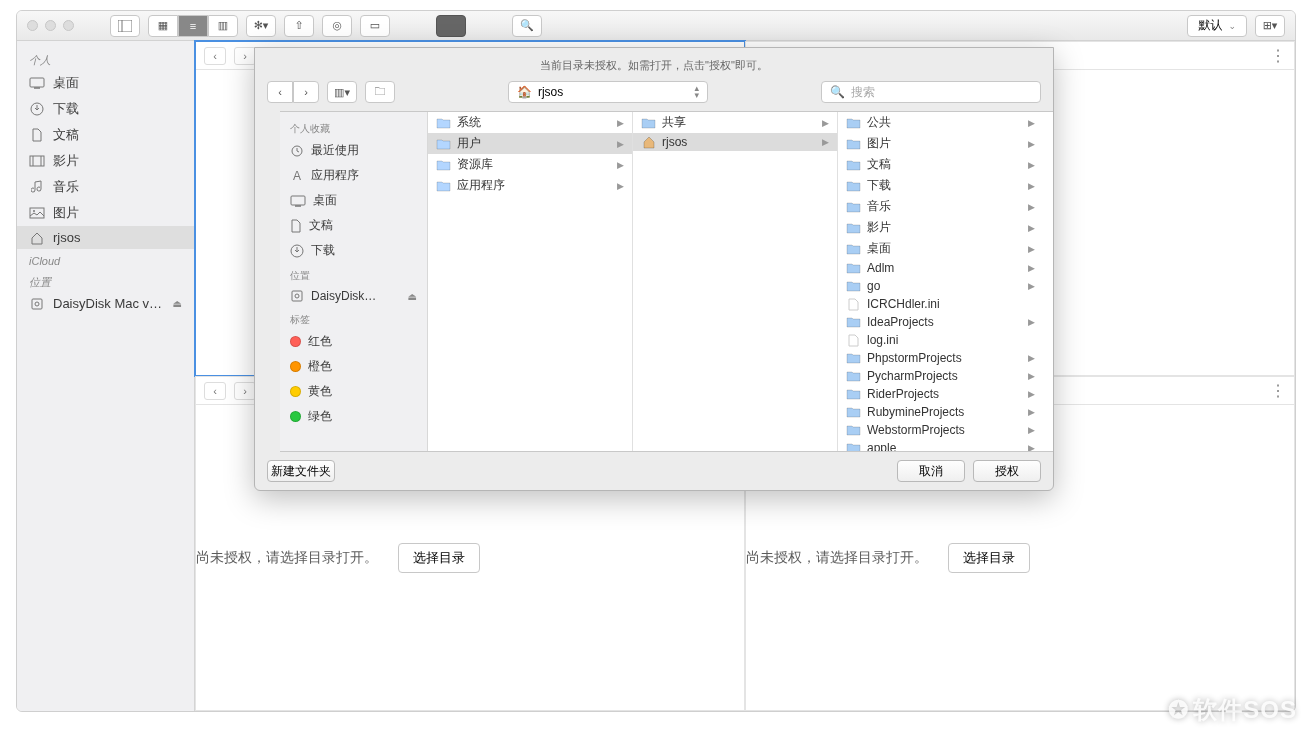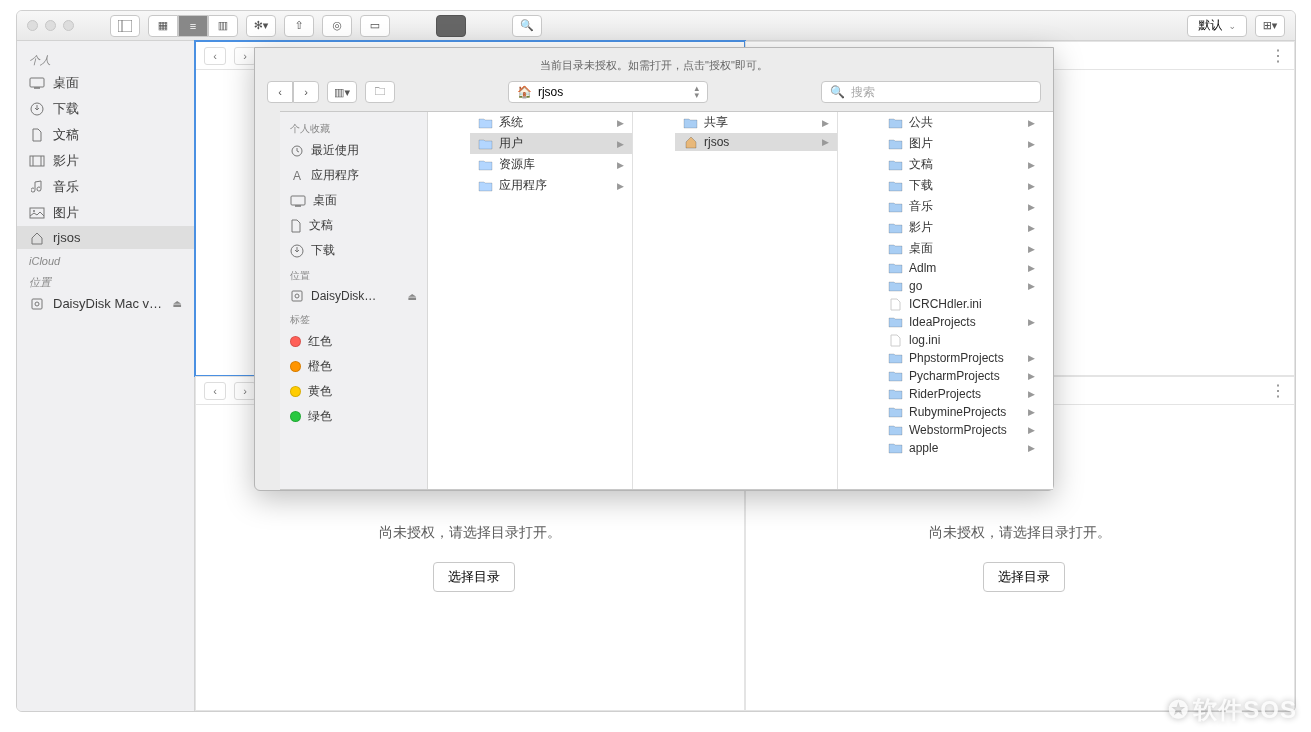--- a/index.html
+++ b/index.html
@@ -26,42 +26,42 @@
 .sb-item .ic { width: 16px; height: 14px; display: flex; align-items: center; justify-content: center; color: #6a6a6a; }
 .sb-item.selected { background: #dedede; }
 .sb-item .eject { margin-left: auto; color: #888; font-size: 10px; }
 
 .main-content { flex: 1; background: #fff; display: flex; flex-direction: column; }
 .panes-row { flex: 1; display: flex; flex-wrap: wrap; }
 .pane { width: 50%; height: 50%; border: 1px solid #e4e4e4; display: flex; flex-direction: column; }
 .pane-bar { height: 28px; border-bottom: 1px solid #e4e4e4; display: flex; align-items: center; padding: 0 8px; gap: 8px; }
 .nav-arrow { width: 22px; height: 18px; border: 1px solid #ddd; border-radius: 3px; display: flex; align-items: center; justify-content: center; font-size: 11px; color: #777; }
 .pane-more { margin-left: auto; color: #888; font-size: 16px; }
-.pane-body { flex: 1; display: flex; flex-direction: column; align-items: center; justify-content: center; gap: 20px; color: #5b5b5b; font-size: 14px; }
-.choose-btn { padding: 5px 14px; background: #fff; border: 1px solid #c8c8c8; border-radius: 4px; font-size: 13px; margin-left: 8px; }
+.pane-body { flex: 1; display: flex; flex-direction: row; align-items: center; justify-content: flex-start; gap: 20px; color: #5b5b5b; font-size: 14px; }
+.choose-btn { padding: 5px 14px; background: #fff; border: 1px solid #c8c8c8; border-radius: 4px; font-size: 13px; }
 .pane.active { outline: 2px solid #4a90e2; outline-offset: -1px; }
 
 
 .dialog { position: absolute; left: 254px; top: 47px; width: 800px; height: 444px; background: #ececec; border: 1px solid #b5b5b5; border-radius: 0 0 6px 6px; box-shadow: 0 8px 30px rgba(0,0,0,.25); display: flex; flex-direction: column; }
 .dlg-title { text-align: center; font-size: 11px; color: #666; padding: 10px 0 8px; }
 .dlg-toolbar { display: flex; align-items: center; padding: 0 12px 8px; gap: 8px; }
 .dlg-nav { display: flex; }
 .dlg-nav .tb-btn { width: 26px; height: 22px; }
 .dlg-path { flex: 0 0 200px; margin: 0 auto; height: 22px; background: #fff; border: 1px solid #c8c8c8; border-radius: 4px; display: flex; align-items: center; padding: 0 8px; font-size: 12px; gap: 6px; }
 .dlg-path .updn { margin-left: auto; color: #888; font-size: 9px; line-height: 7px; }
 .dlg-search { width: 220px; height: 22px; background: #fff; border: 1px solid #c8c8c8; border-radius: 4px; display: flex; align-items: center; padding: 0 8px; gap: 6px; color: #aaa; font-size: 12px; }
 
 .dlg-body { flex: 1; display: flex; border-top: 1px solid #c8c8c8; border-bottom: 1px solid #c8c8c8; background: #fff; overflow: hidden; margin-left: 25px; }
 .dlg-sidebar { width: 148px; background: #f0f0f2; border-right: 1px solid #d8d8d8; overflow-y: auto; font-size: 12px; padding-top: 4px; }
 .dsb-header { font-size: 10px; color: #888; padding: 6px 10px 2px; }
 .dsb-item { display: flex; align-items: center; gap: 7px; padding: 4px 10px; color: #3a3a3a; }
 .tag-dot { width: 11px; height: 11px; border-radius: 50%; border: 1px solid rgba(0,0,0,.15); }
 
 .columns { flex: 1; display: flex; overflow: hidden; }
-.col { width: 205px; border-right: 1px solid #e0e0e0; overflow-y: auto; font-size: 12px; position: relative; padding-left: 42px; }
+.col { width: 205px; border-right: 1px solid #e0e0e0; overflow-y: auto; font-size: 12px; position: relative; }
 .col-item { display: flex; align-items: center; gap: 6px; padding: 2px 8px; color: #333; }
 .col-item.selected { background: #dcdcdc; align-items: center; }
 .col-item .fic { width: 15px; height: 13px; display: inline-flex; align-items: center; justify-content: center; }
 .col-item .arr { margin-left: auto; color: #999; font-size: 9px; }
 .col-item.file .arr { visibility: hidden; }
 .col:last-child { border-right: none; }
 
 .dlg-footer { height: 38px; display: flex; align-items: center; padding: 0 12px; gap: 8px; }
 .dlg-footer .spacer { flex: 1; }
 .dlg-btn { min-width: 68px; height: 22px; background: linear-gradient(#fefefe,#efefef); border: 1px solid #b9b9b9; border-radius: 4px; font-size: 12px; display: flex; align-items: center; justify-content: center; }
@@ -544,18 +544,24 @@
               <svg width="15" height="12">
                 <path d="M1 2h5l1 1h7v8H1z" fill="#a9cef4" stroke="rgba(0,0,0,.15)"></path>
               </svg>
             </span>
             <span>apple</span>
             <span class="arr">▶</span>
           </div>
         </div>
       </div>
   </div>
+  <div class="dlg-footer">
+    <button class="dlg-btn">新建文件夹</button>
+    <div class="spacer"></div>
+    <button class="dlg-btn">取消</button>
+    <button class="dlg-btn">授权</button>
+  </div>
 </div>
 
 <div class="watermark">
     <span>✪</span>
     <span>软件SOS</span>
   </div>
 
 </body></html>

